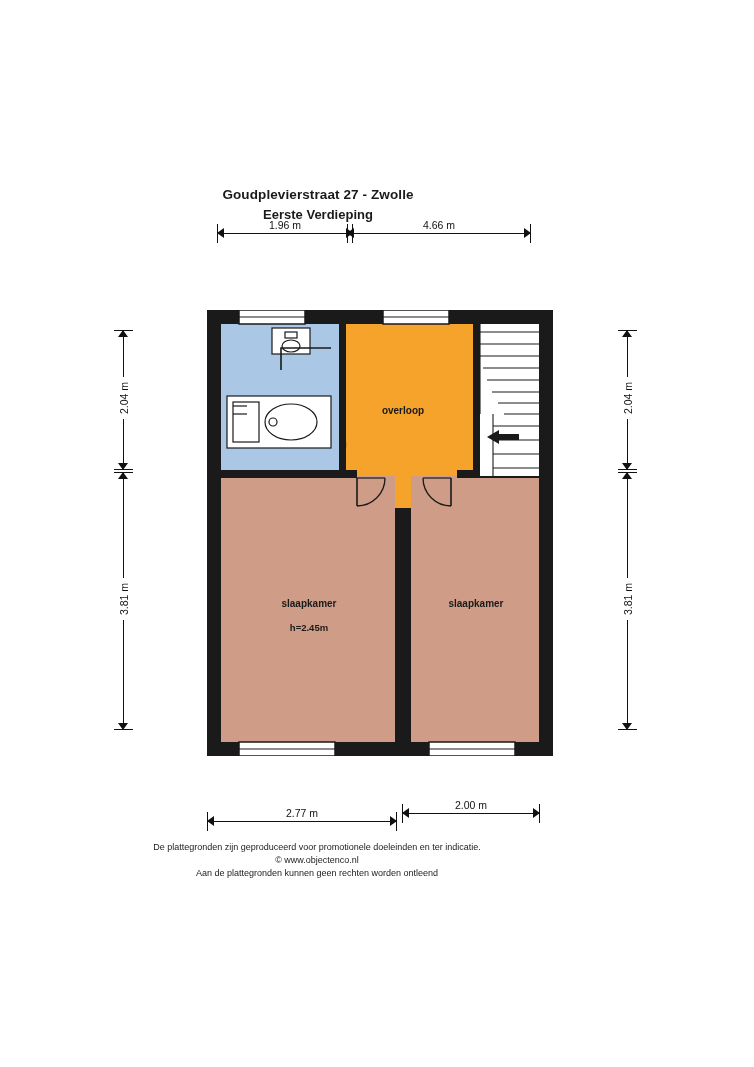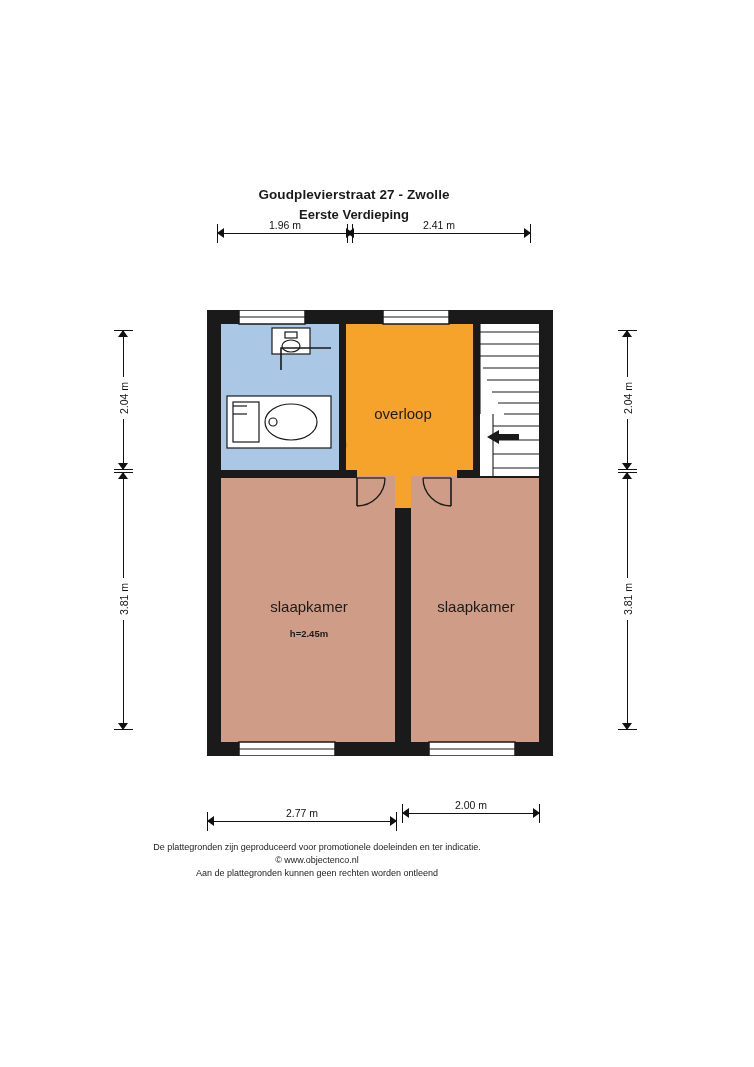--- a/index.html
+++ b/index.html
@@ -23,21 +23,20 @@
     height: 1067px;
   }
 
   
   .title-block {
     position: absolute;
     left: 0;
     top: 186px;
     width: 636px;
     text-align: center;
-    margin-left: 36px;
   }
   .title-main {
     font-size: 13.5px;
     font-weight: bold;
     letter-spacing: 0.1px;
     line-height: 18px;
   }
   .title-sub {
     font-size: 13px;
     font-weight: bold;
@@ -141,21 +140,21 @@
   }
   .svg-plan { display: block; }
 
   .room-label {
     position: absolute;
     text-align: center;
     font-size: 11.5px;
     color: #1a1a1a;
     white-space: nowrap;
   }
-  .room-label .name { font-weight: normal; font-size: 15px; }
+  .room-label .name { font-weight: bold; font-size: 10px; }
   .room-label .h { font-size: 9.5px; font-weight: bold; margin-top: 13px; }
 
   
   .footer {
     position: absolute;
     left: 0;
     top: 841px;
     width: 634px;
     text-align: center;
     font-size: 9px;
@@ -181,21 +180,21 @@
     <div class="tick-r"></div>
     <div class="lbl"><span>1.96 m</span></div>
   </div>
 
   <div class="dim dim-h" style="left:347px; top:224px; width:184px;">
     <div class="line"></div>
     <div class="cap-l"></div>
     <div class="cap-r"></div>
     <div class="tick-l"></div>
     <div class="tick-r"></div>
-    <div class="lbl"><span>2.41 m</span></div>
+    <div class="lbl"><span>4.66 m</span></div>
   </div>
 
   <div class="dim dim-v" style="left:114px; top:330px; height:140px;">
     <div class="line"></div>
     <div class="cap-t"></div>
     <div class="cap-b"></div>
     <div class="tick-t"></div>
     <div class="tick-b"></div>
     <div class="lbl"><span>2.04 m</span></div>
   </div>

